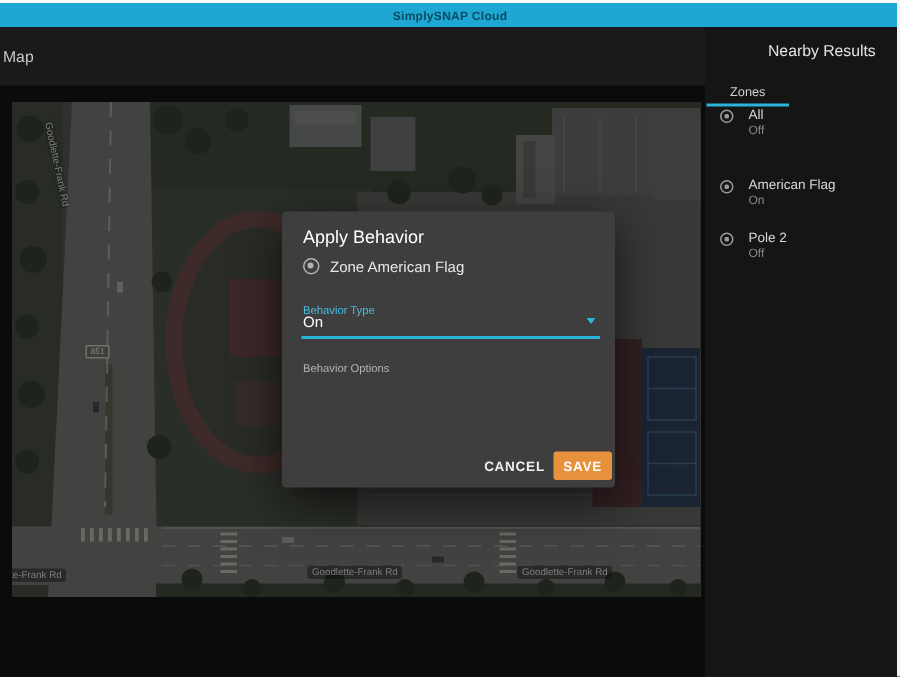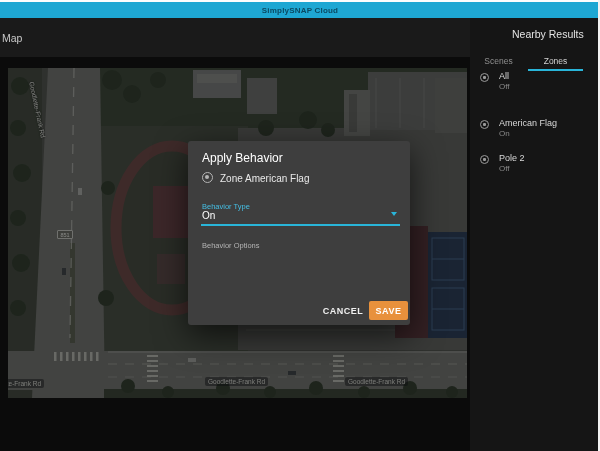--- a/index.html
+++ b/index.html
@@ -200,23 +200,20 @@
       <div class="map-label" style="left:197px; top:309px;">Goodlette-Frank Rd</div>
       <div class="map-label" style="left:337px; top:309px;">Goodlette-Frank Rd</div>
 
       <div class="backdrop"></div>
     </div>
   </div>
 
   <div class="sidebar">
     <div class="sidebar-title">Nearby Results</div>
     <div class="tabs">
-      <div class="tab">
-        <span>Scenes</span>
-      </div>
       <div class="tab active">
         <span>Zones</span>
       </div>
     </div>
 
     <div class="zone-item" style="top:52px;">
       <span class="zicon"></span>
       <span class="zname">All</span>
       <span class="zstatus">Off</span>
     </div>

